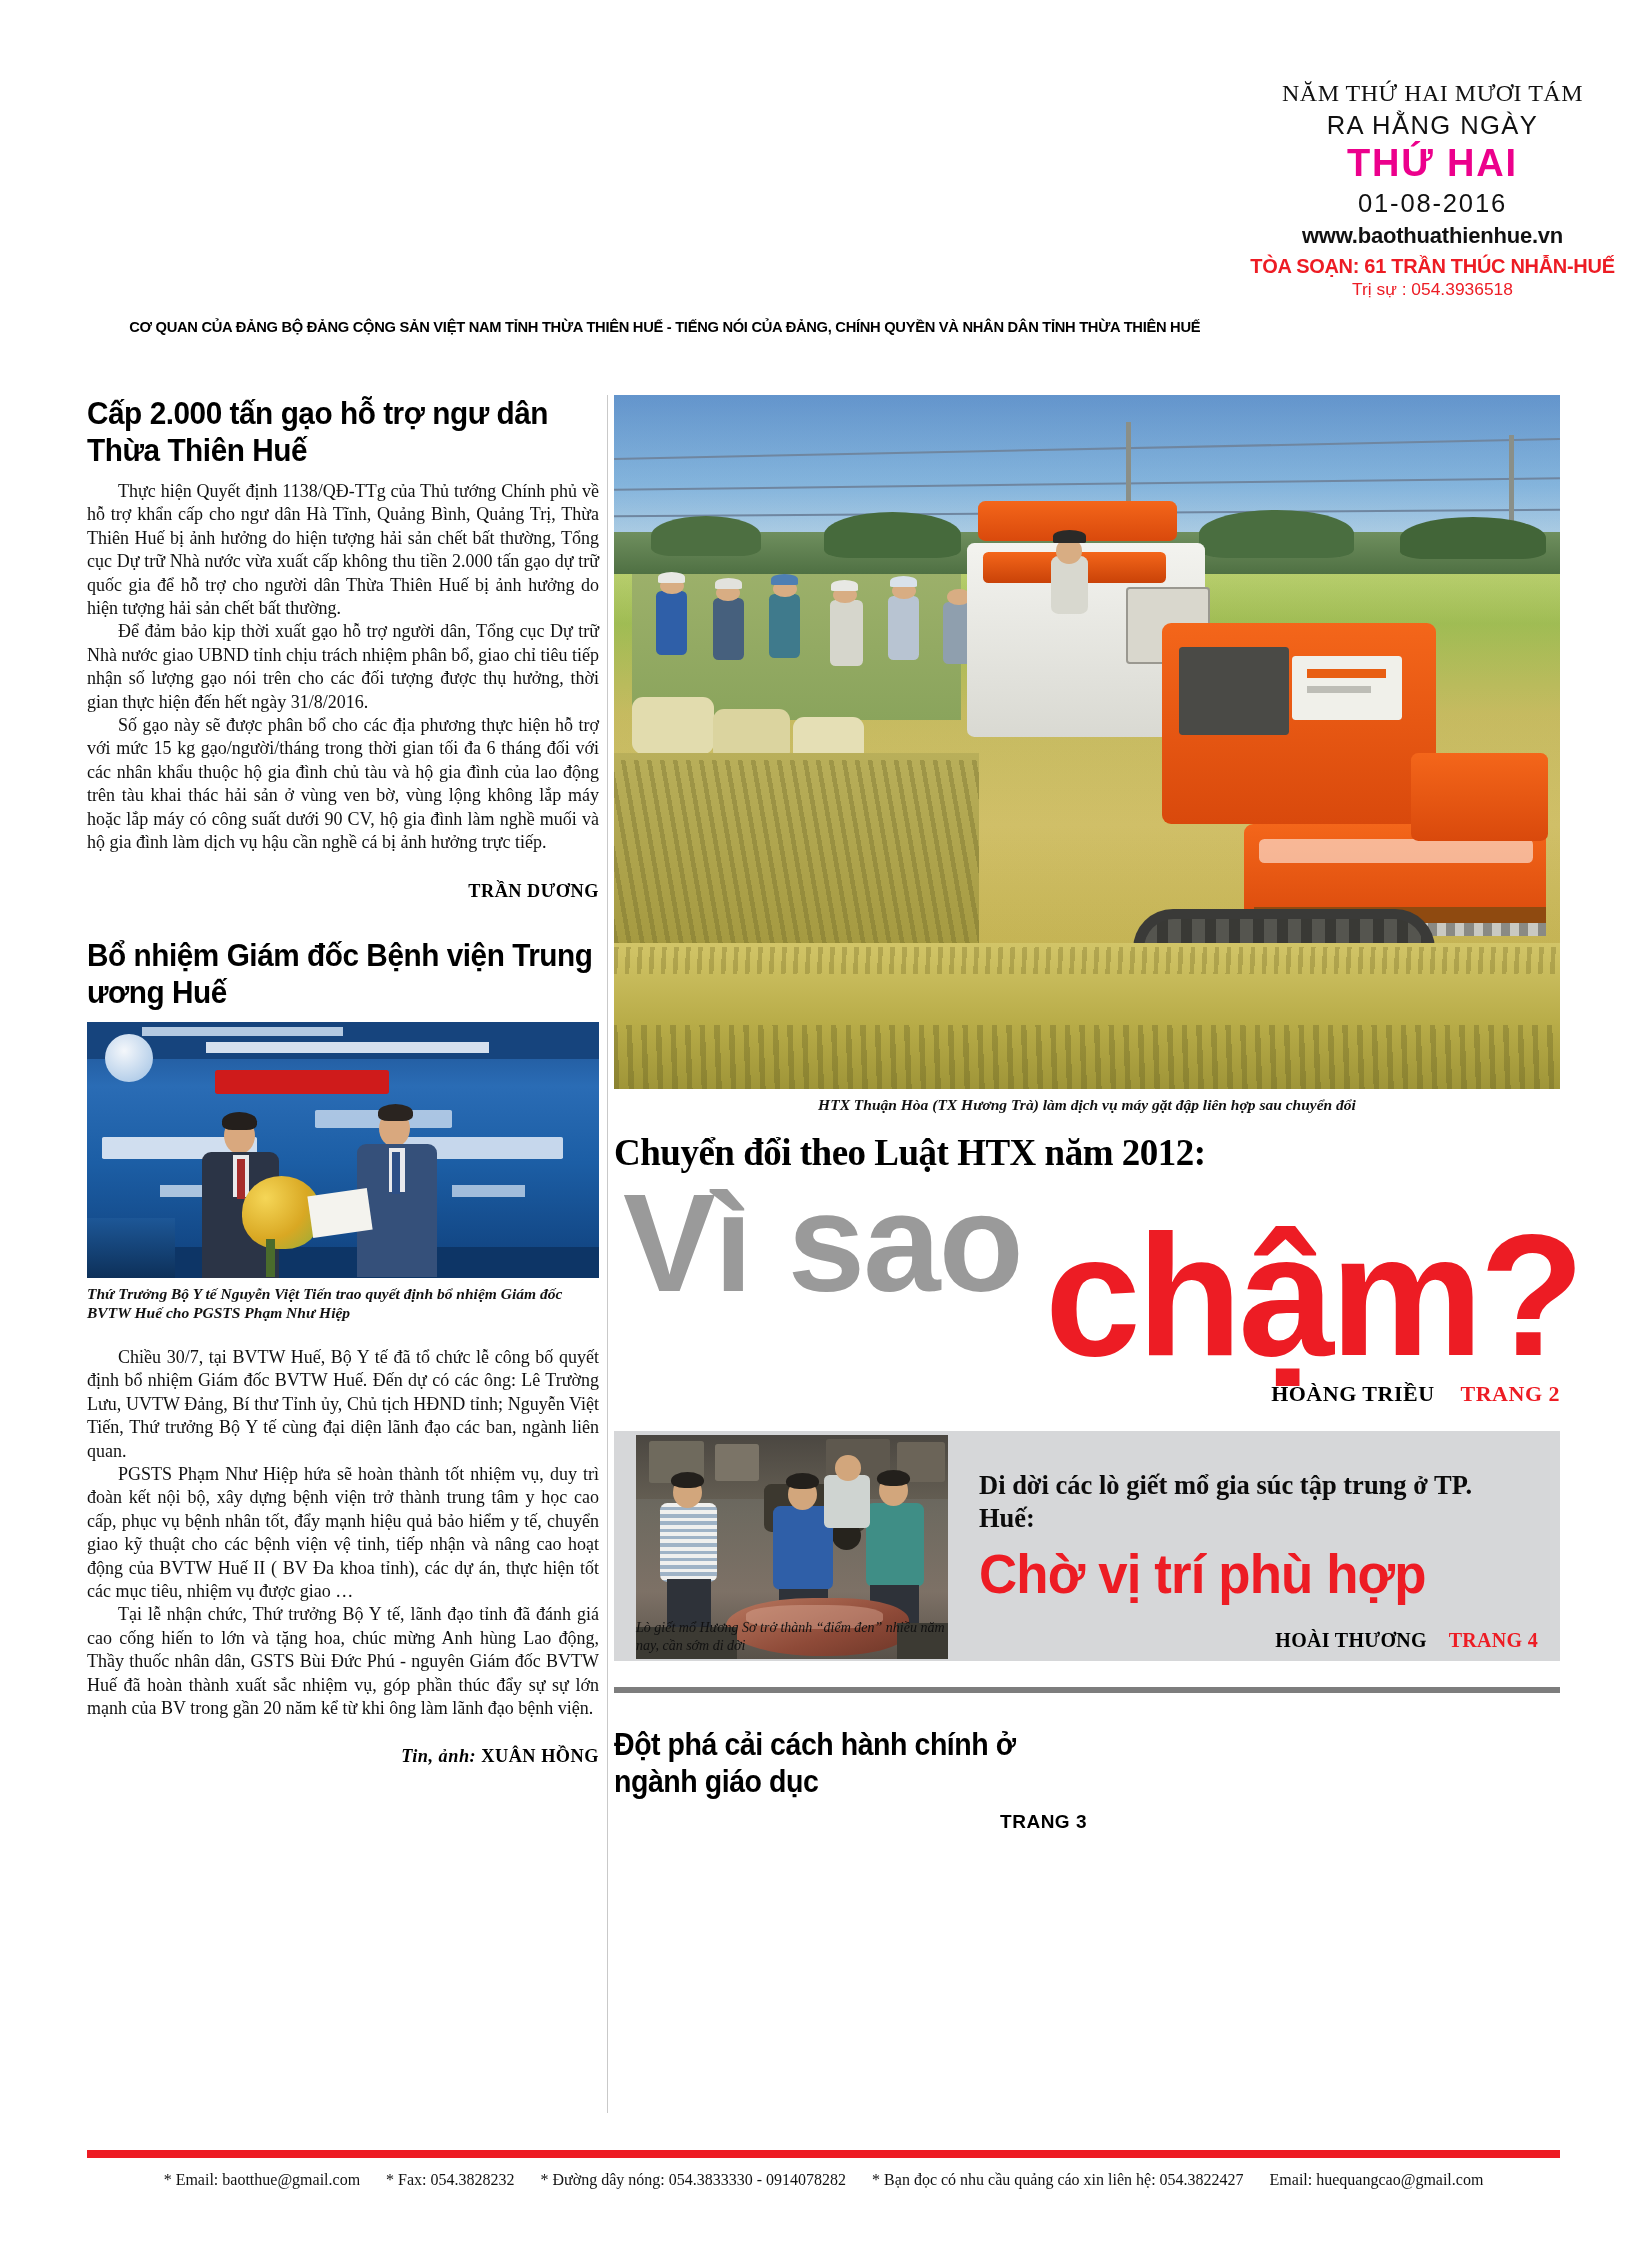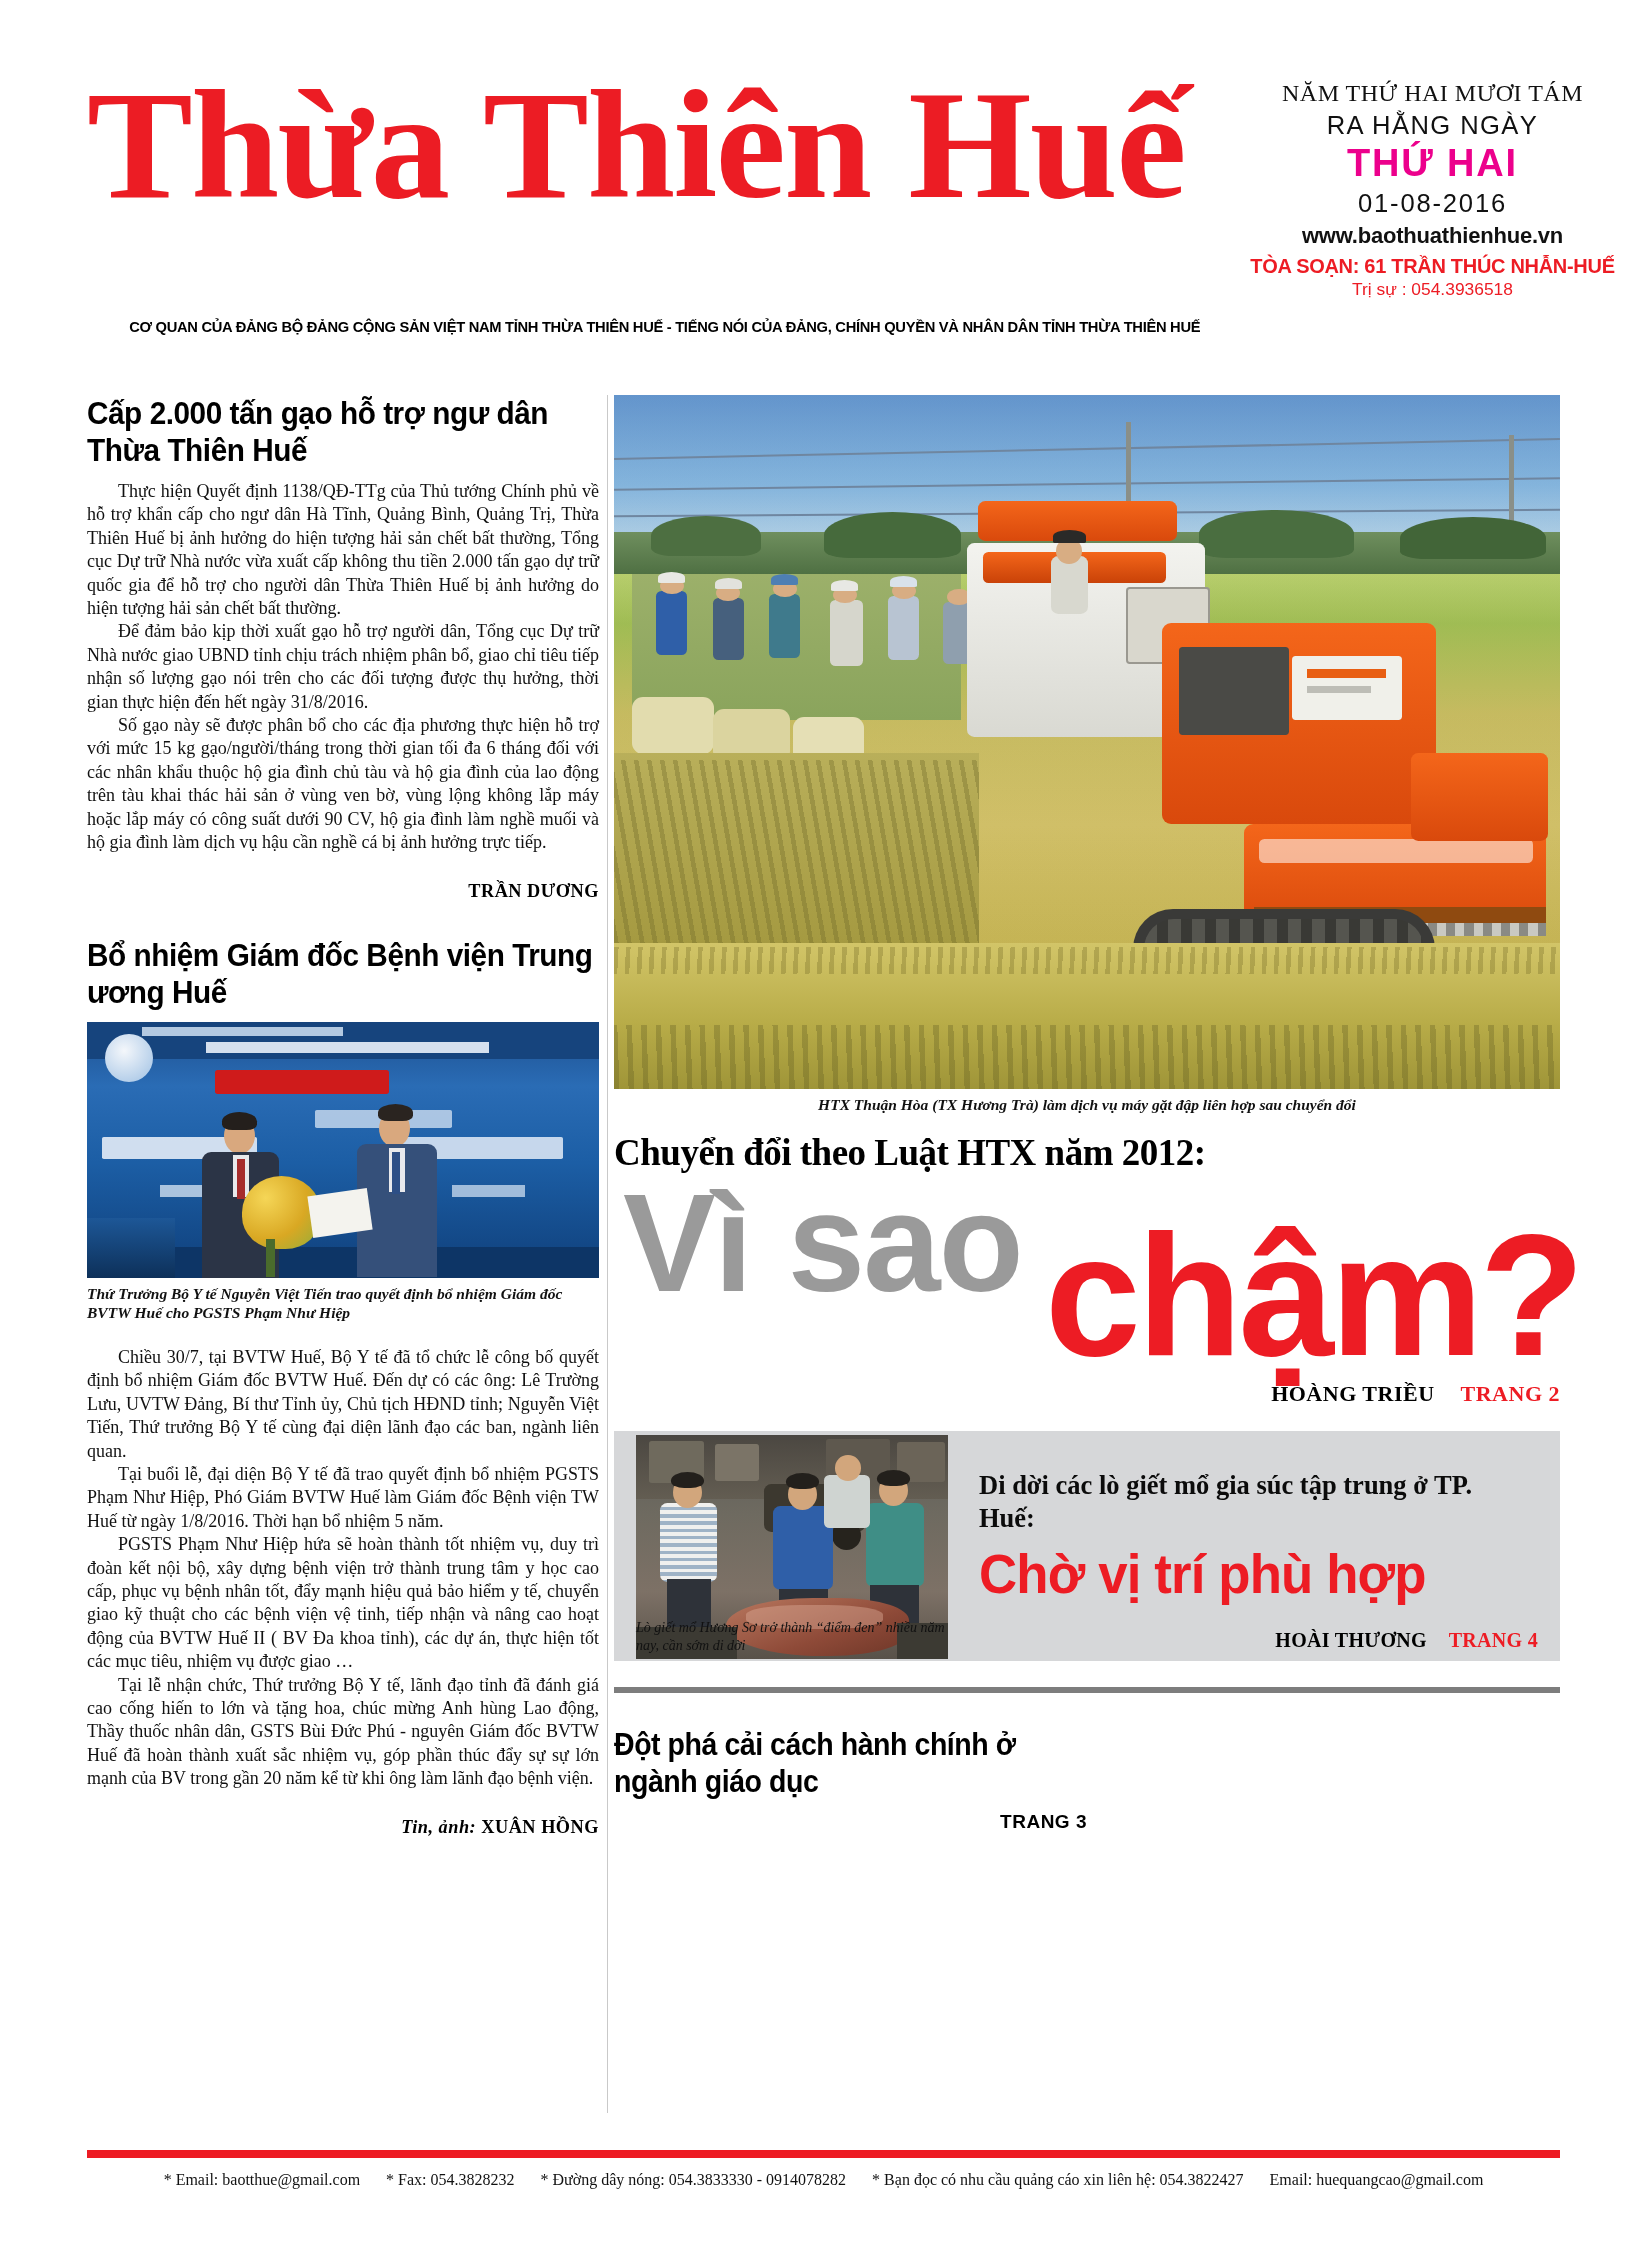--- a/index.html
+++ b/index.html
@@ -437,23 +437,20 @@
     white-space: nowrap;
   }
   .footer span { margin: 0 11px; }
 </style>
 </head>
 <body>
 
 <div class="page">
 
   <div class="masthead">
-    <div class="logo-wrap">
-      <div class="logo-text">Thừa Thiên Huế</div>
-    </div>
 
     <div class="tagline">CƠ QUAN CỦA ĐẢNG BỘ ĐẢNG CỘNG SẢN VIỆT NAM TỈNH THỪA THIÊN HUẾ  -  TIẾNG NÓI CỦA ĐẢNG, CHÍNH QUYỀN VÀ NHÂN DÂN TỈNH THỪA THIÊN HUẾ</div>
 
     <div class="mast-right">
       <div class="mr-year">NĂM THỨ HAI MƯƠI TÁM</div>
       <div class="mr-daily">RA HẰNG NGÀY</div>
       <div class="mr-weekday">THỨ HAI</div>
       <div class="mr-date">01-08-2016</div>
       <div class="mr-web">www.baothuathienhue.vn</div>
       <div class="mr-office">TÒA SOẠN: 61 TRẦN THÚC NHẪN-HUẾ</div>
@@ -506,21 +503,20 @@
       <div class="p2 shirt" style="left:302px;top:126px;width:16.4px;height:44px;"></div>
       <div class="p2" style="left:305px;top:130px;width:8.2px;height:42px;background:#2d4f86;"></div>
       <div class="p2 paper" style="left:223px;top:170px;width:60px;height:42px;transform:rotate(-8deg);"></div>
 
       <div class="p2 podium" style="left:0;top:196px;width:88px;height:60px;background:linear-gradient(180deg,#1d5797,#0d3059);"></div>
     </div>
     <div class="caption">Thứ Trưởng Bộ Y tế Nguyễn Việt Tiến trao quyết định bổ nhiệm Giám đốc BVTW Huế cho PGSTS Phạm Như Hiệp</div>
 
     <div class="body-text" style="margin-top:24px;">
       <p>Chiều 30/7, tại BVTW Huế, Bộ Y tế đã tổ chức lễ công bố quyết định bổ nhiệm Giám đốc BVTW Huế. Đến dự có các ông: Lê Trường Lưu, UVTW Đảng, Bí thư Tỉnh ủy, Chủ tịch HĐND tỉnh; Nguyễn Việt Tiến, Thứ trưởng Bộ Y tế cùng đại diện lãnh đạo các ban, ngành liên quan.</p>
-      <p>Tại buổi lễ, đại diện Bộ Y tế đã trao quyết định bổ nhiệm PGSTS Phạm Như Hiệp, Phó Giám BVTW Huế làm Giám đốc Bệnh viện TW Huế từ ngày 1/8/2016. Thời hạn bổ nhiệm 5 năm.</p>
       <p>PGSTS Phạm Như Hiệp hứa sẽ hoàn thành tốt nhiệm vụ, duy trì đoàn kết nội bộ, xây dựng bệnh viện trở thành trung tâm y học cao cấp, phục vụ bệnh nhân tốt, đẩy mạnh hiệu quả bảo hiểm y tế, chuyển giao kỹ thuật cho các bệnh viện vệ tinh, tiếp nhận và nâng cao hoạt động của BVTW Huế II ( BV Đa khoa tỉnh), các dự án, thực hiện tốt các mục tiêu, nhiệm vụ được giao …</p>
       <p>Tại lễ nhận chức, Thứ trưởng Bộ Y tế, lãnh đạo tỉnh đã đánh giá cao cống hiến to lớn và tặng hoa, chúc mừng Anh hùng Lao động, Thầy thuốc nhân dân, GSTS Bùi Đức Phú - nguyên Giám đốc BVTW Huế đã hoàn thành xuất sắc nhiệm vụ, góp phần thúc đẩy sự sự lớn mạnh của BV trong gần 20 năm kể từ khi ông làm lãnh đạo bệnh viện.</p>
     </div>
     <div class="byline">
       <em>Tin, ảnh:</em>
       <span>XUÂN HỒNG</span>
     </div>
   </div>
 
   <div class="right-col">

